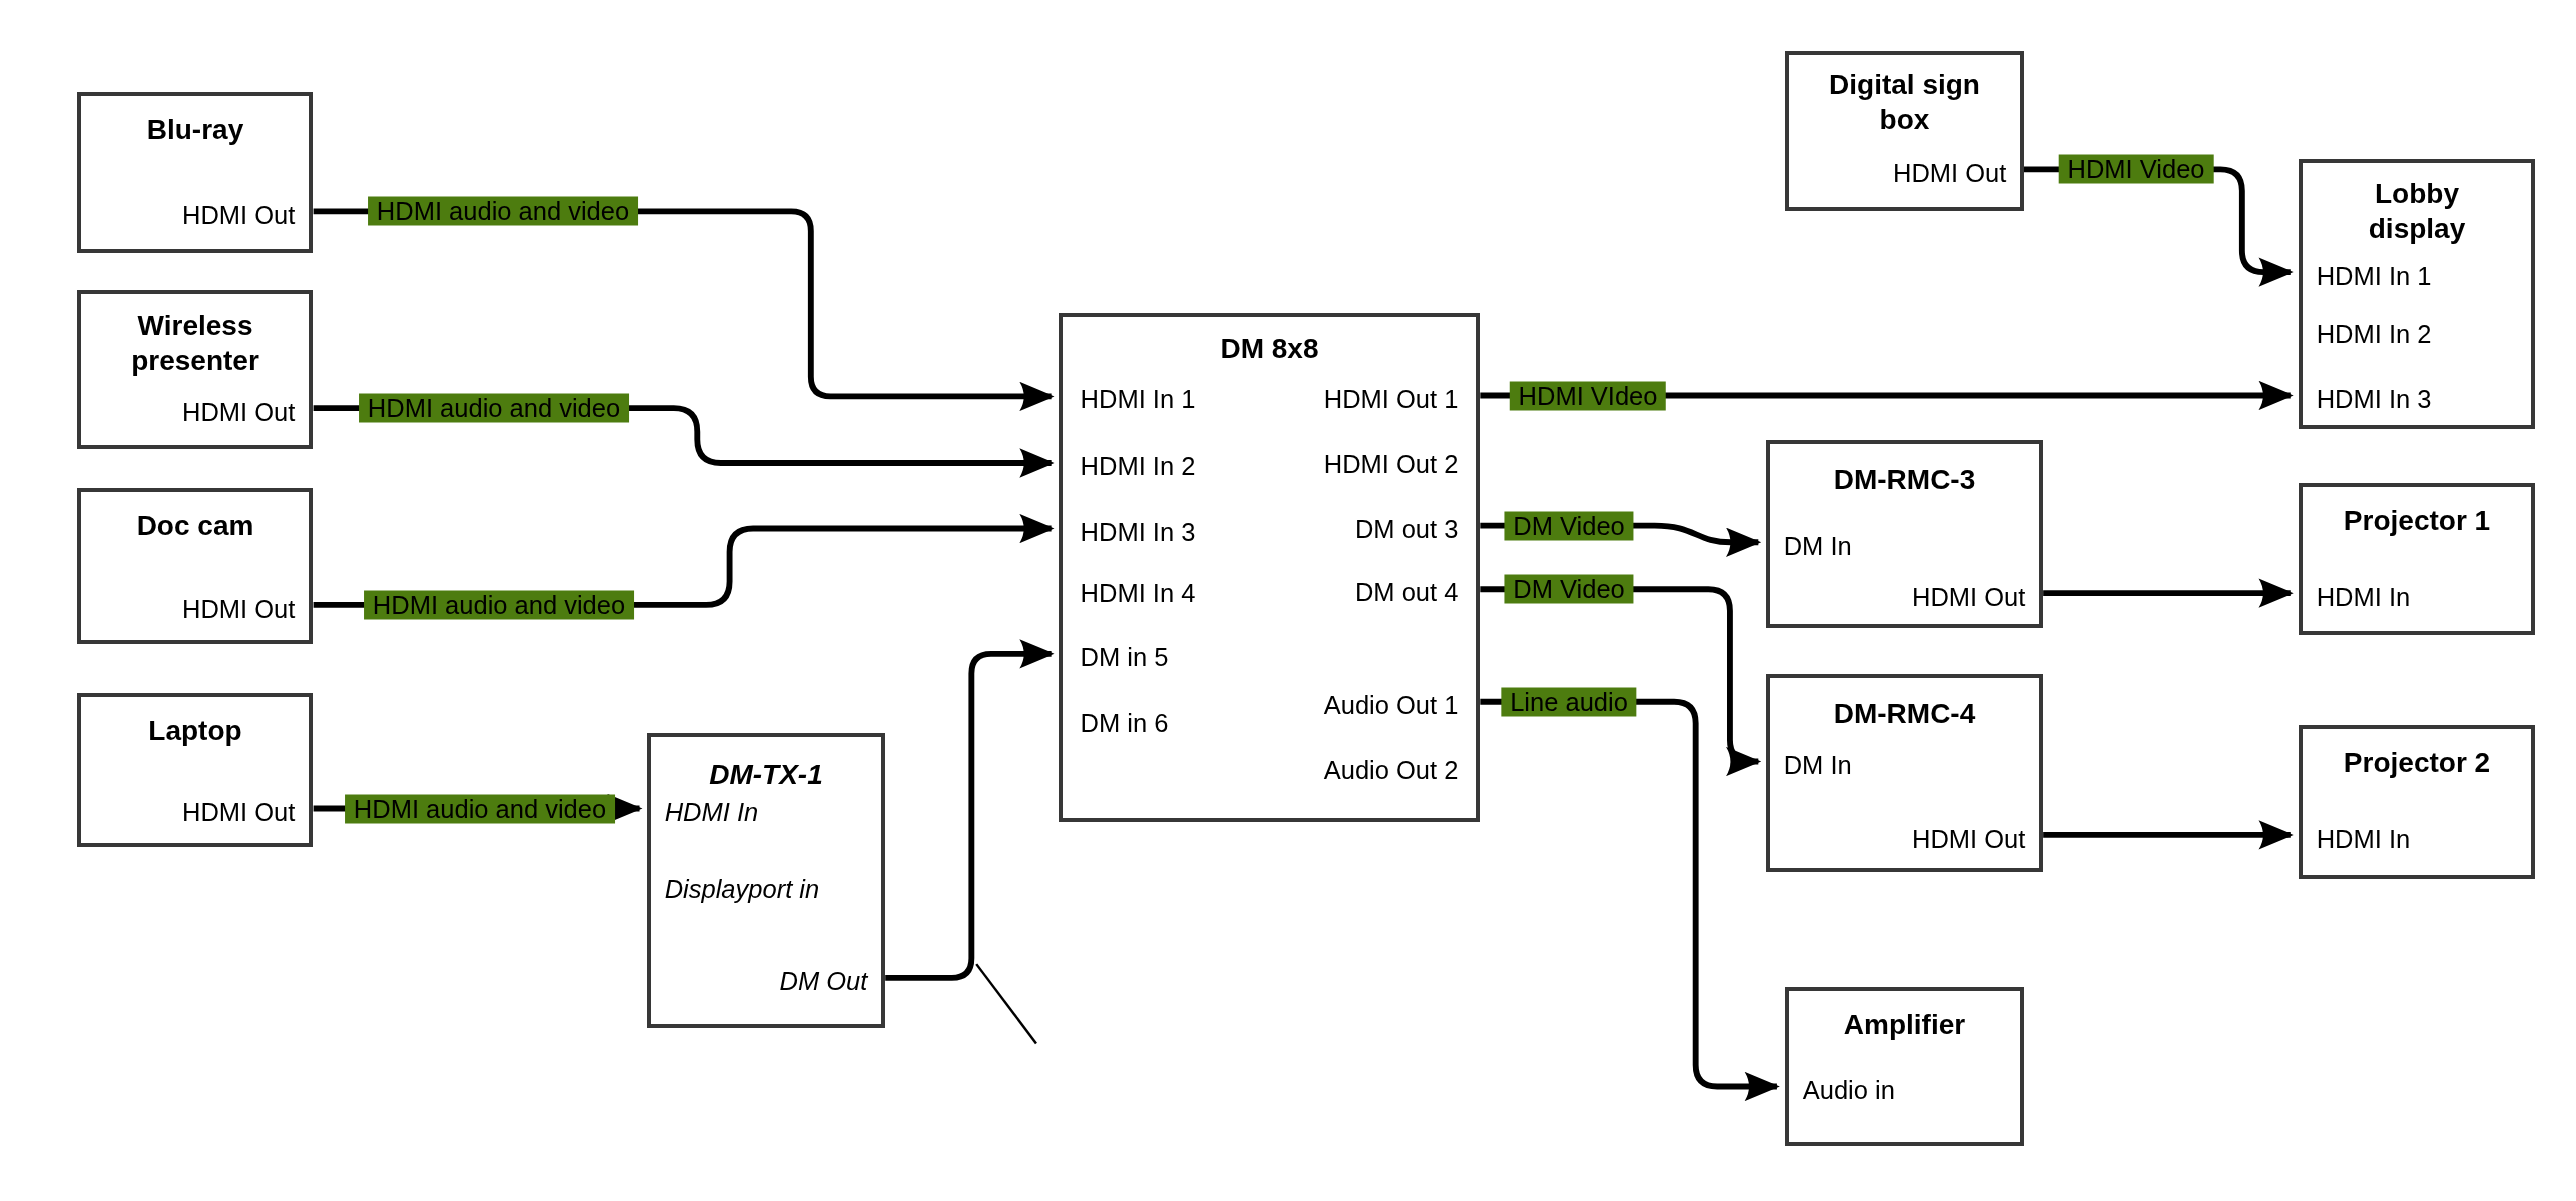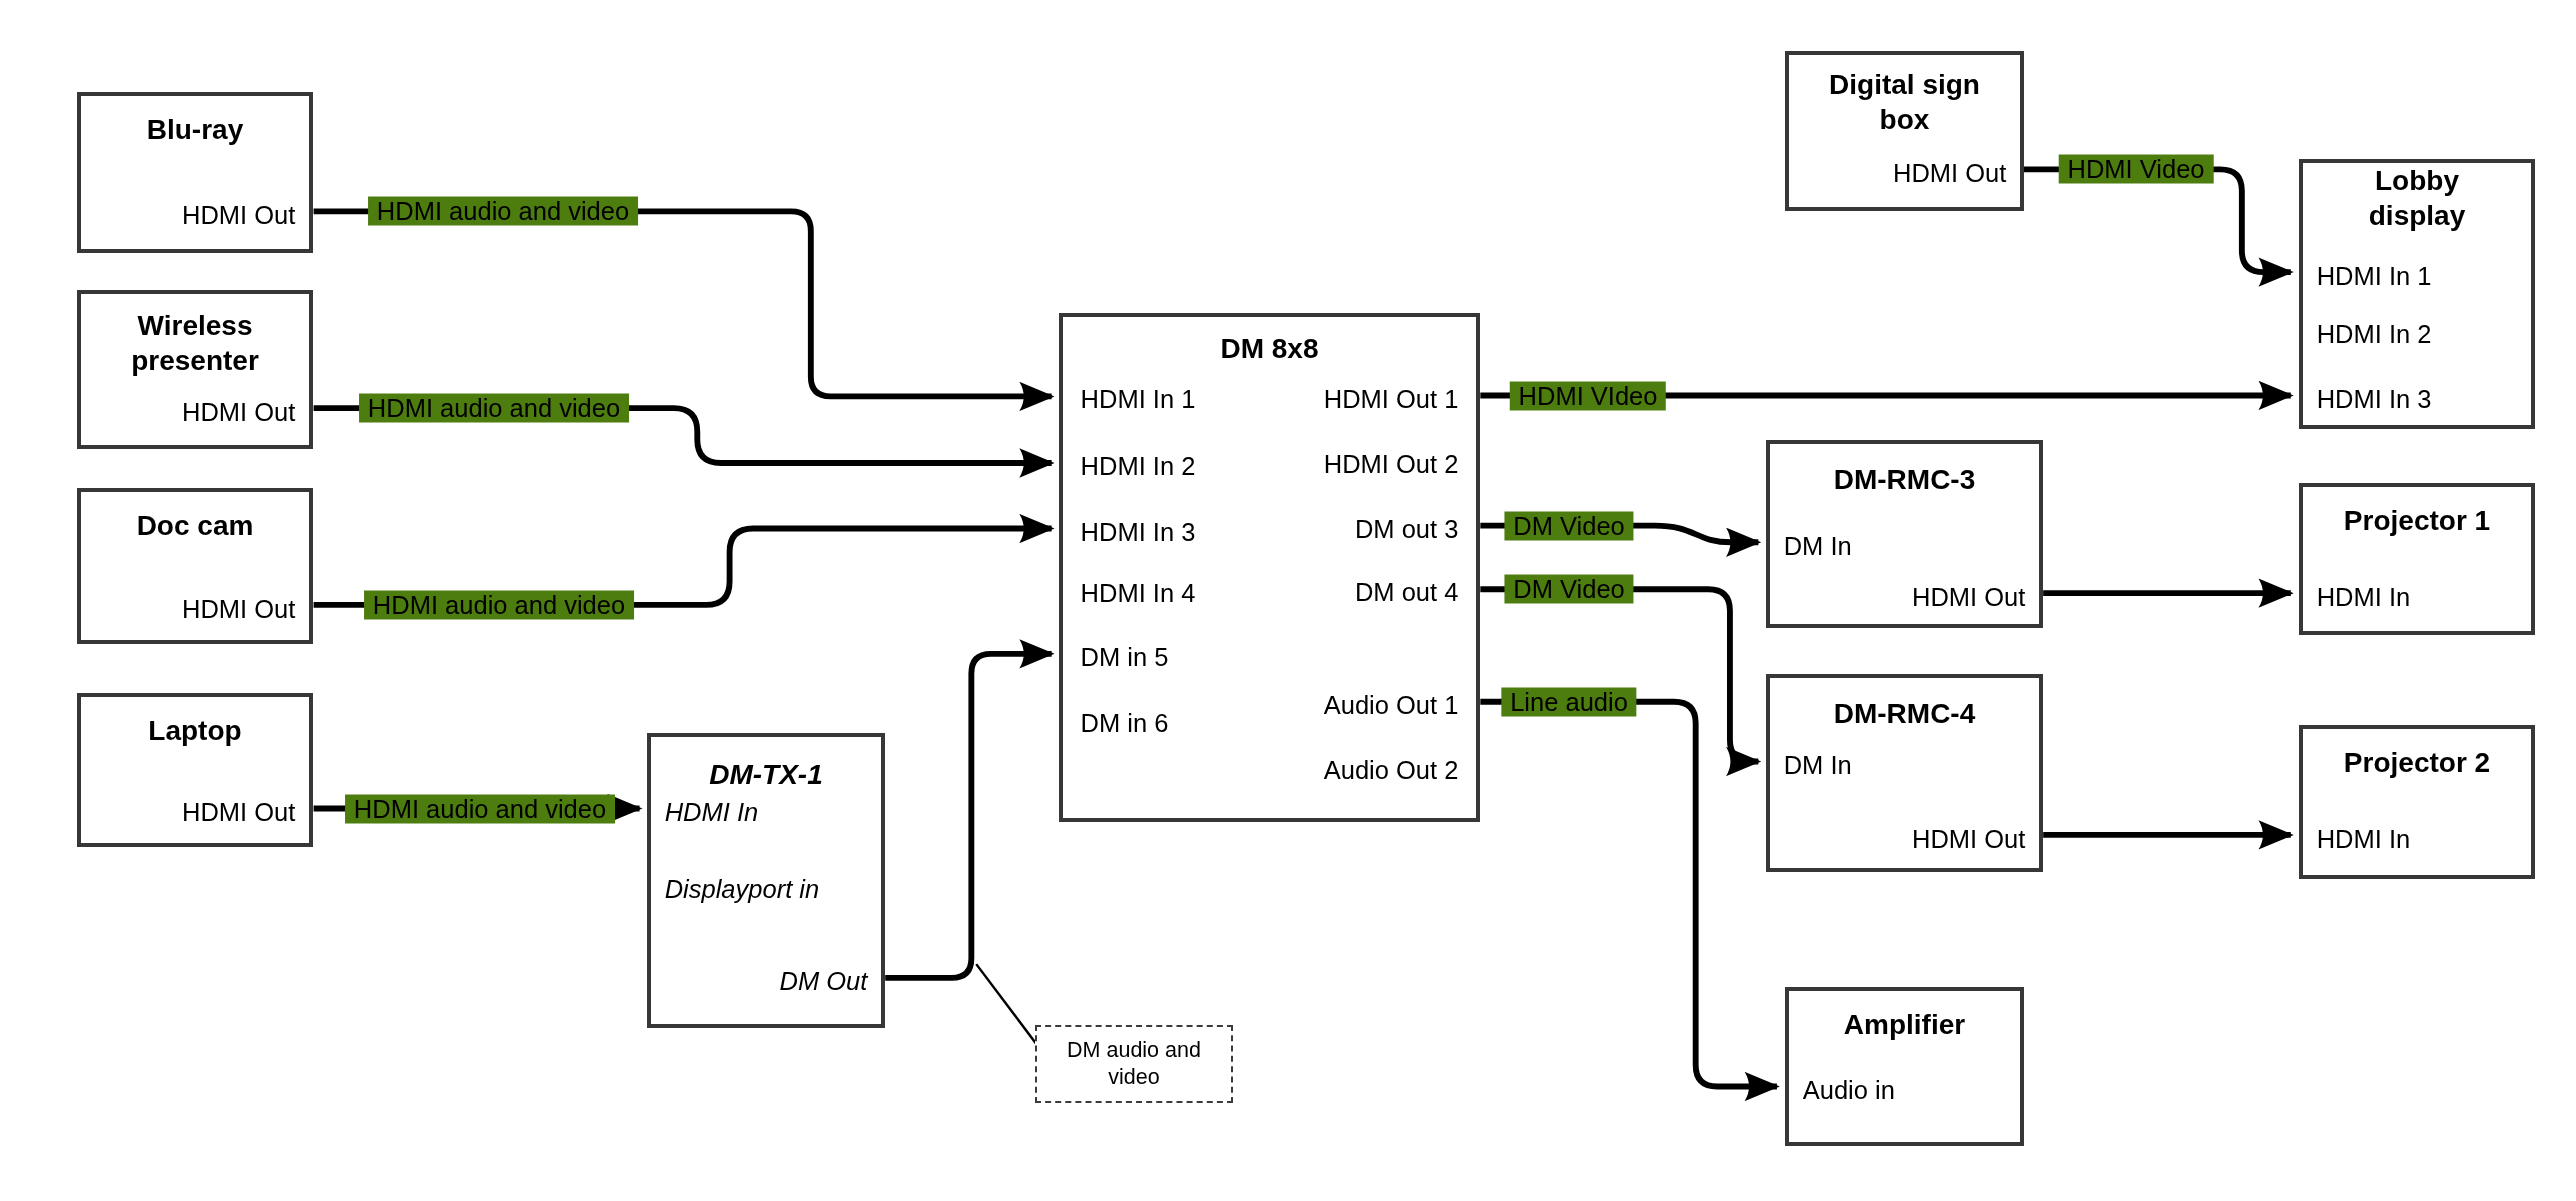--- a/index.html
+++ b/index.html
@@ -137,21 +137,21 @@
     <div class="port pr" style="right:17.6px; top:376px;">Audio Out 1</div>
     <div class="port pr" style="right:17.6px; top:441px;">Audio Out 2</div>
   </div>
 
   <div class="box" style="left:1785px; top:51px; width:239px; height:160px;">
     <div class="title" style="width:176px; margin-top:11.7px;">Digital sign box</div>
     <div class="port pr" style="top:106px;">HDMI Out</div>
   </div>
 
   <div class="box" style="left:2299px; top:159px; width:236px; height:270px;">
-    <div class="title" style="width:127px; margin-top:0;">Lobby display</div>
+    <div class="title" style="width:127px; margin-top:13px;">Lobby display</div>
     <div class="port pl" style="top:101px;">HDMI In 1</div>
     <div class="port pl" style="top:159px;">HDMI In 2</div>
     <div class="port pl" style="top:224px;">HDMI In 3</div>
   </div>
 
   <div class="box" style="left:1766px; top:440px; width:277px; height:188px;">
     <div class="title" style="margin-top:17.6px;">DM-RMC-3</div>
     <div class="port pl" style="top:90px;">DM In</div>
     <div class="port pr" style="top:141px;">HDMI Out</div>
   </div>
@@ -180,18 +180,15 @@
   <div class="wlabel" style="left:503px; top:211px;">HDMI audio and video</div>
   <div class="wlabel" style="left:494px; top:408px;">HDMI audio and video</div>
   <div class="wlabel" style="left:499px; top:605px;">HDMI audio and video</div>
   <div class="wlabel" style="left:480px; top:809px;">HDMI audio and video</div>
   <div class="wlabel" style="left:1588px; top:396px;">HDMI VIdeo</div>
   <div class="wlabel" style="left:1569px; top:526px;">DM Video</div>
   <div class="wlabel" style="left:1569px; top:589px;">DM Video</div>
   <div class="wlabel" style="left:1569px; top:702px;">Line audio</div>
   <div class="wlabel" style="left:2136px; top:169px;">HDMI Video</div>
 
-  <div class="callout" style="left:1035px; top:1025px; width:198px; height:78px;">
-    <span style="display:inline-block; max-width:147px;">DM audio and video</span>
-  </div>
 
 </div>
 
 
 </body></html>

